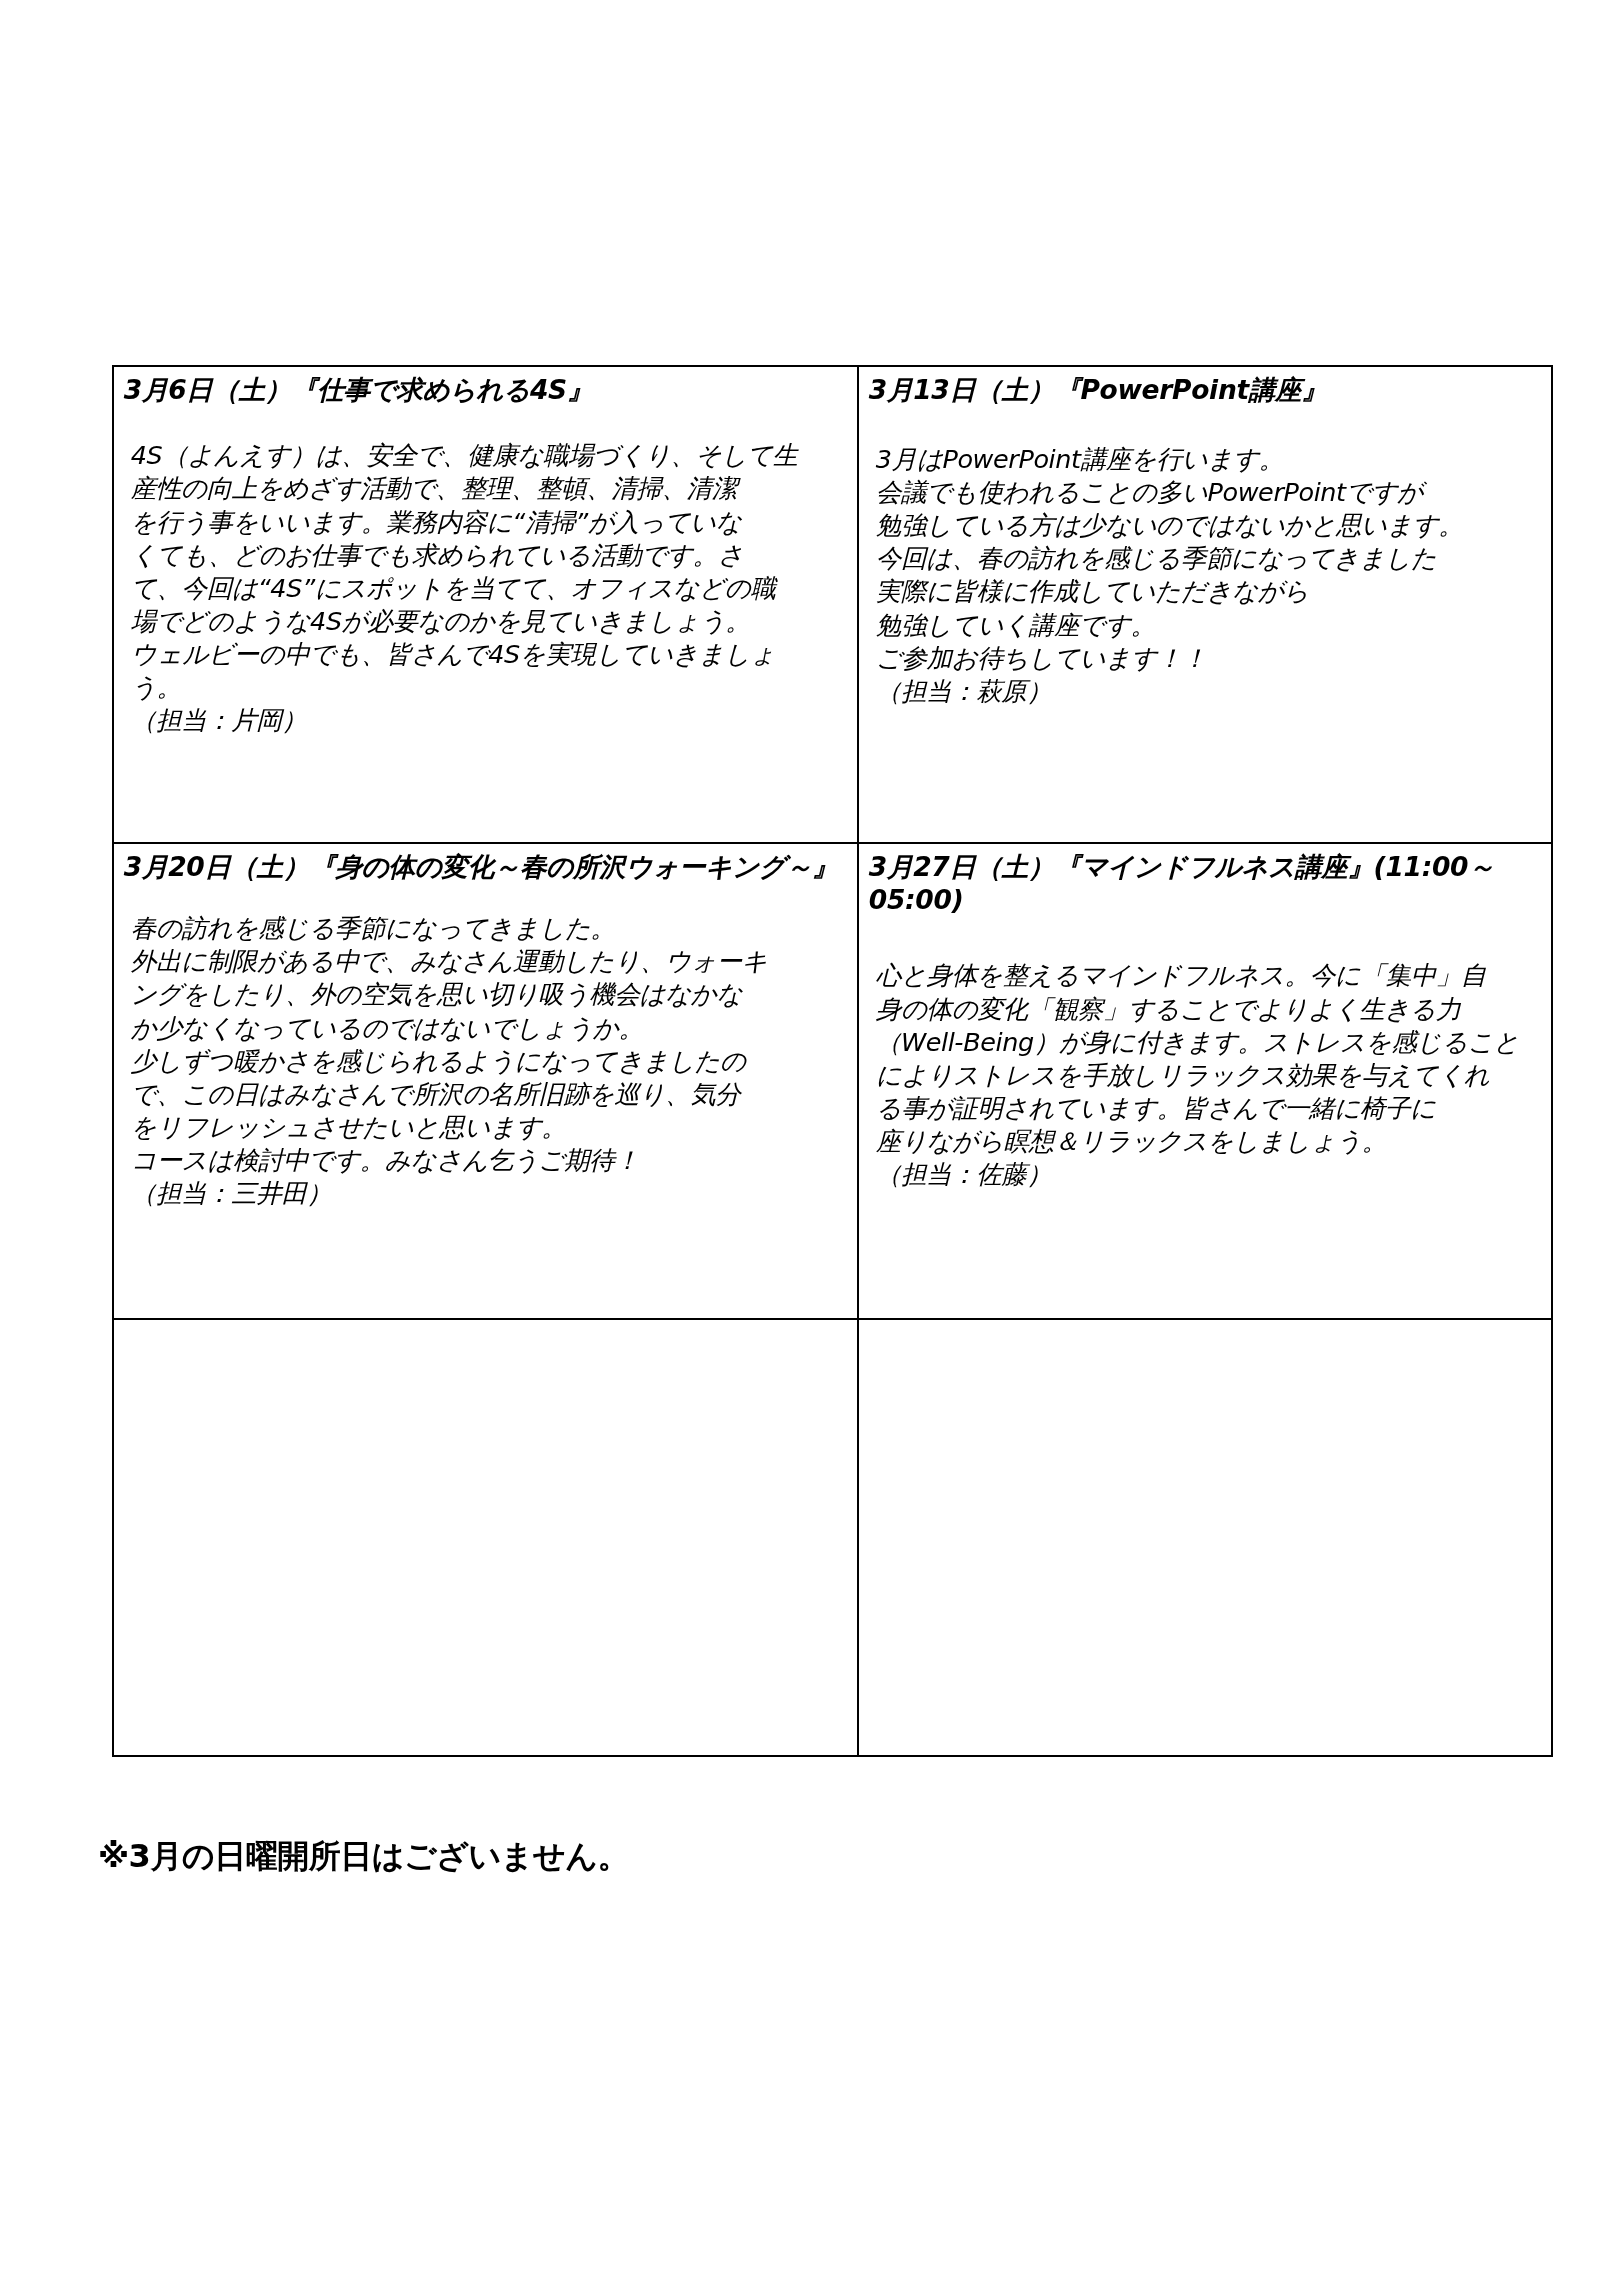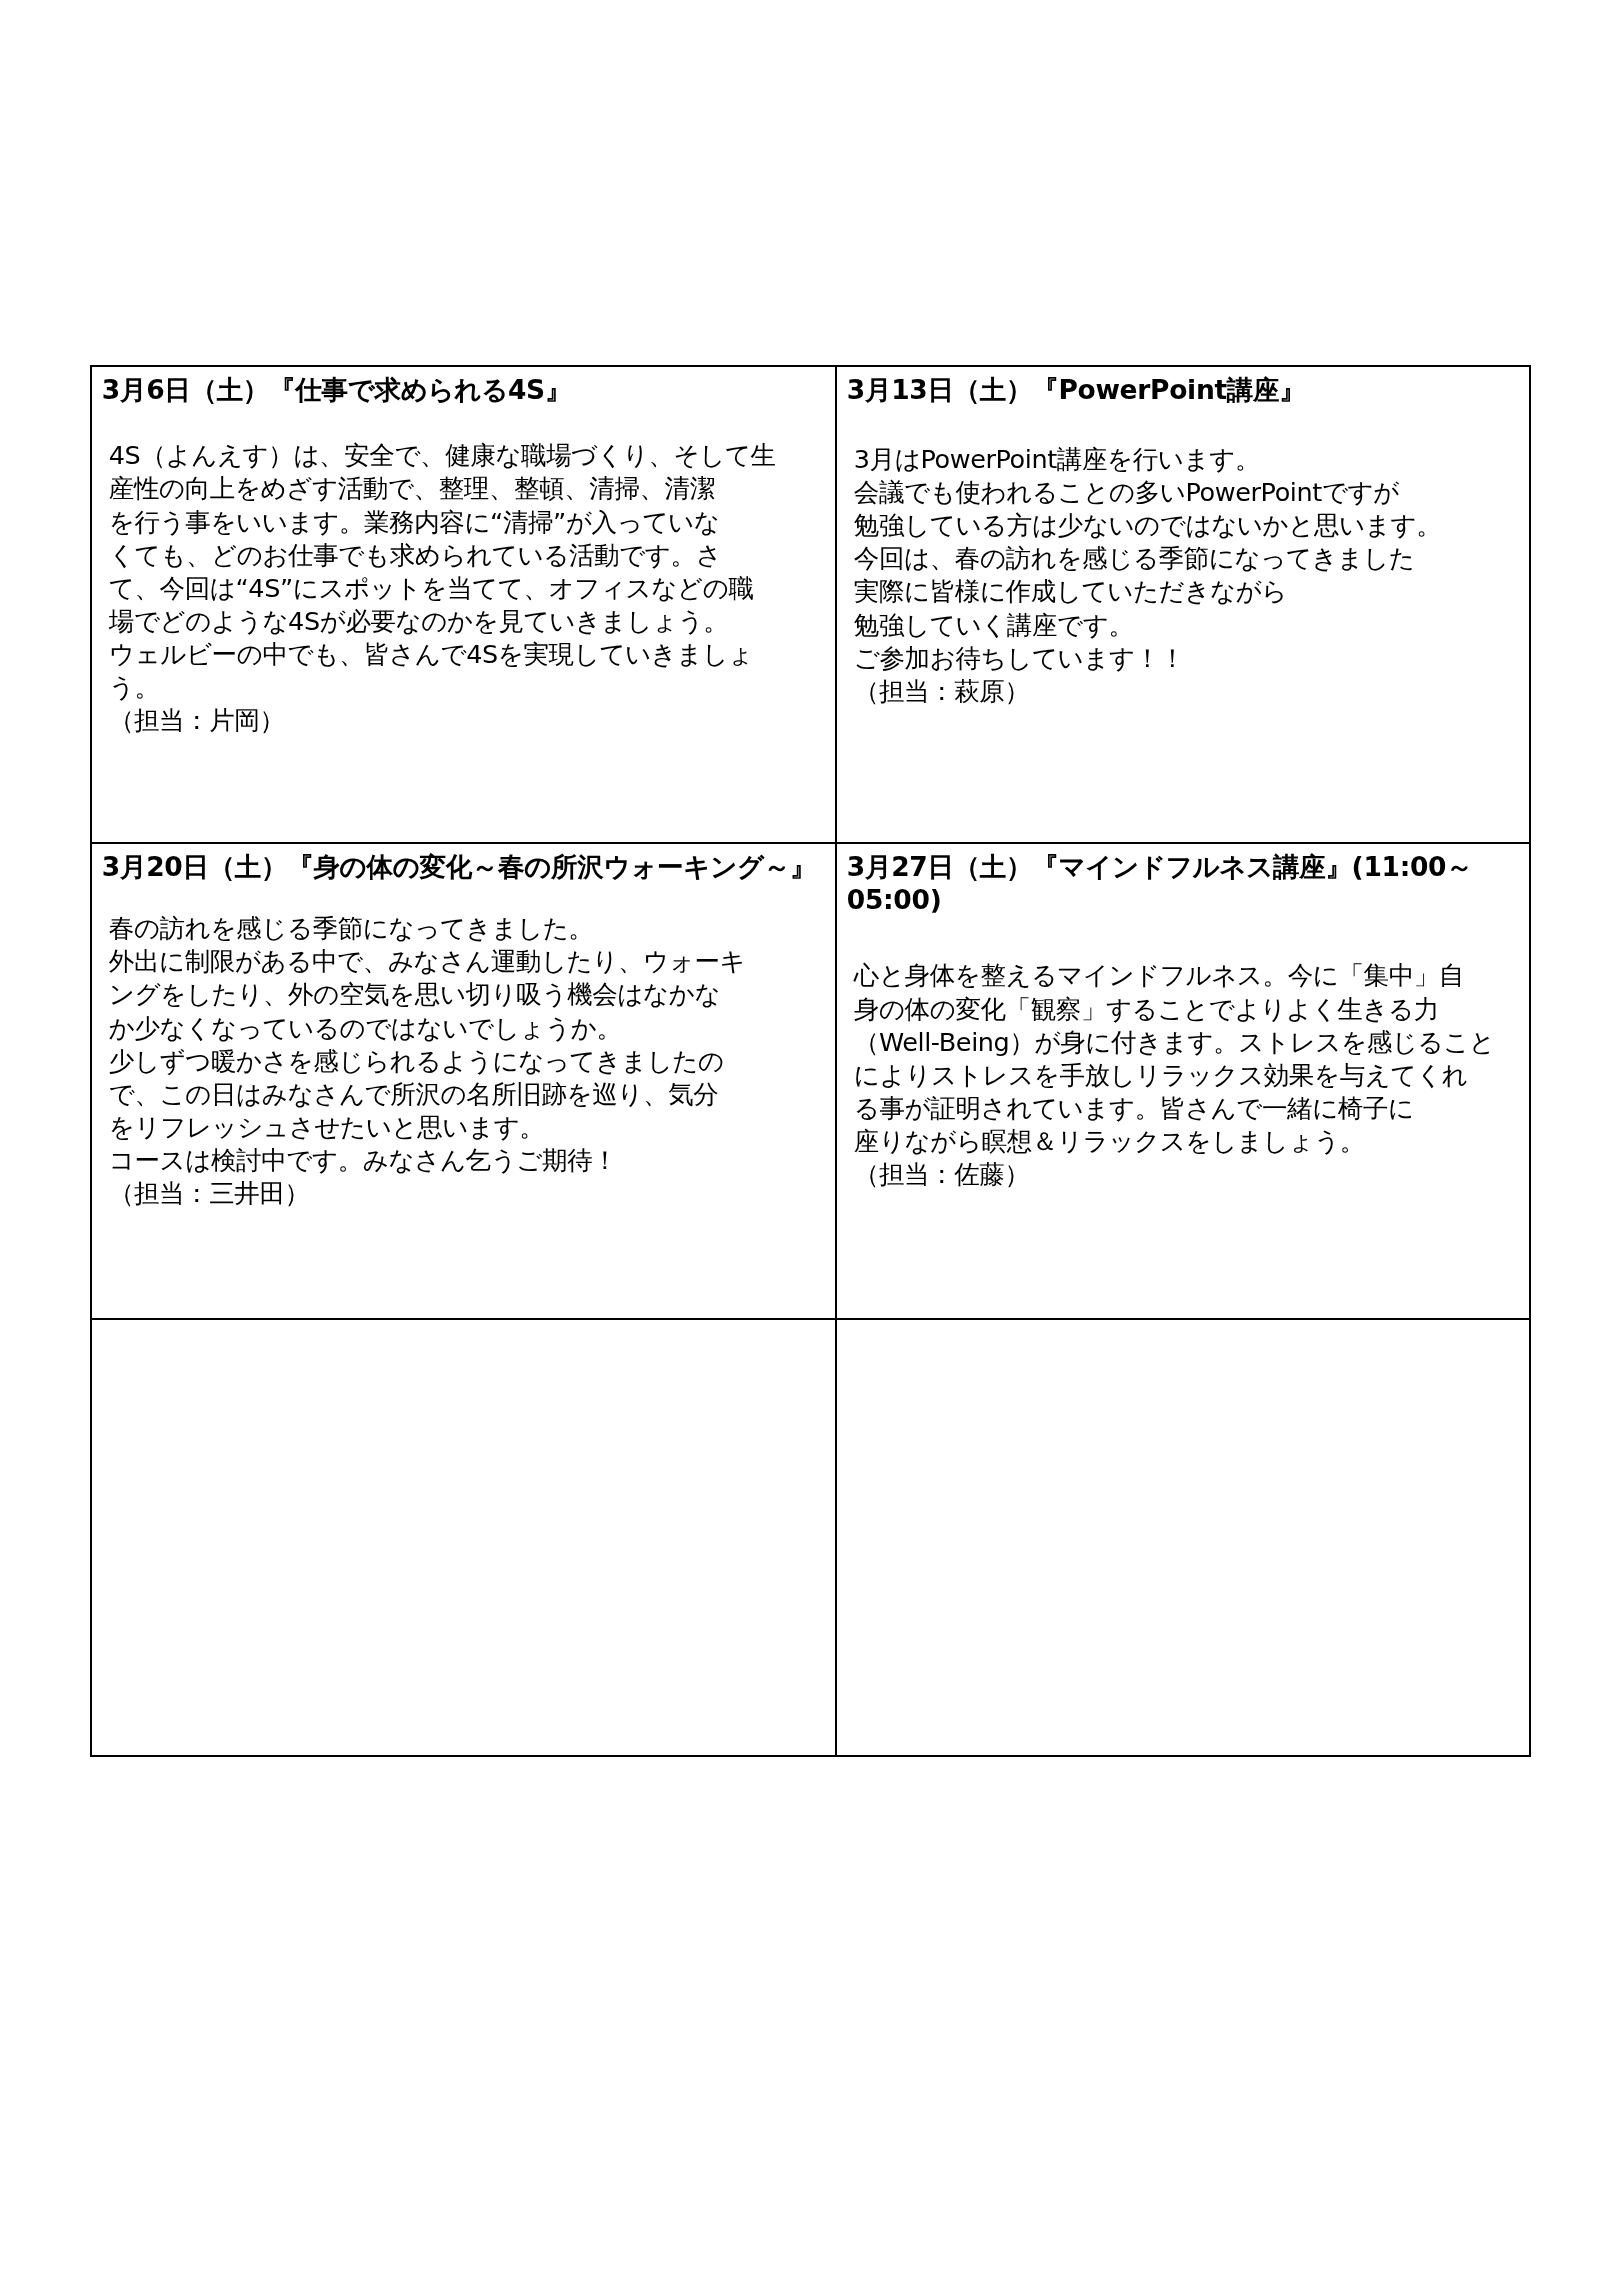--- a/index.html
+++ b/index.html
@@ -21,25 +21,26 @@
     left: 0;
     top: 0;
     width: 1621px;
     height: 2292px;
     background: #ffffff;
   }
 
   
   .schedule-table {
     position: absolute;
-    left: 90px;
+    left: 112px;
     top: 365px;
     width: 1439px;
     border-collapse: collapse;
     table-layout: fixed;
+    font-style: italic;
   }
 
   .schedule-table td {
     border: 2.9px solid #000000;
     vertical-align: top;
     padding: 5.9px 9.8px 7.8px 9.8px;
     background: #ffffff;
   }
 
   .schedule-table col.col-left  { width: 745px; }
@@ -155,15 +156,16 @@
         <td class="cell cell-5">
           <div class="cell-body"></div>
         </td>
         <td class="cell cell-6">
           <div class="cell-body"></div>
         </td>
       </tr>
     </tbody>
   </table>
 
+  <div class="footer-note">※3月の日曜開所日はございません。</div>
 
 </div>
 
 
 </body></html>

